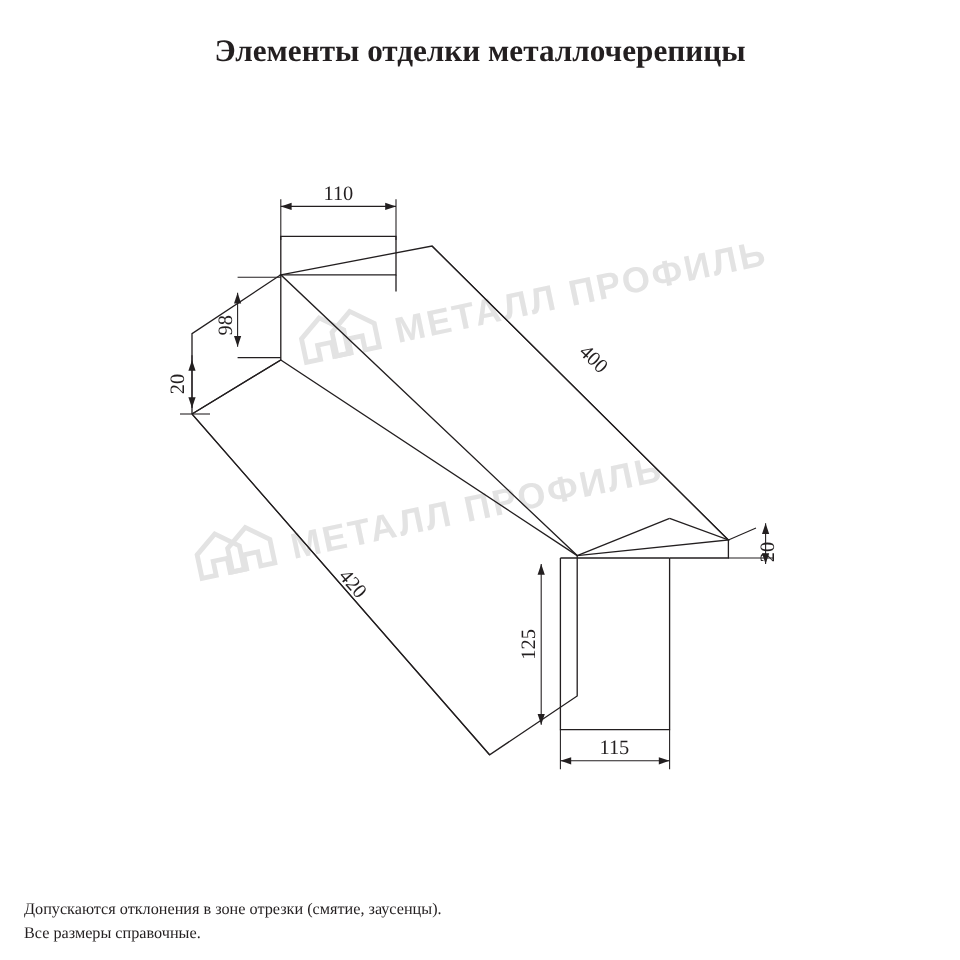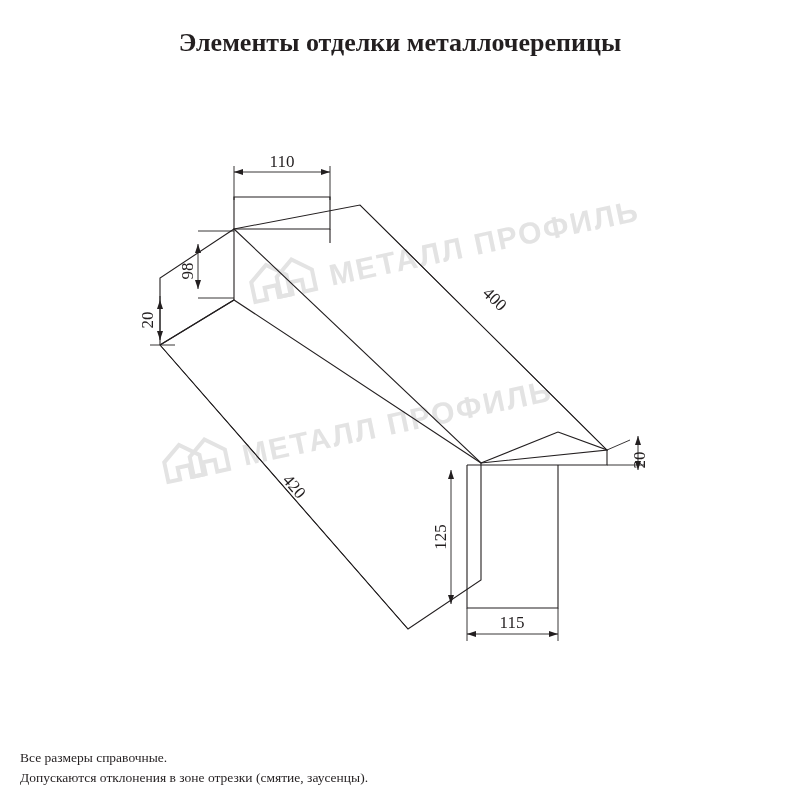--- a/index.html
+++ b/index.html
@@ -182,17 +182,17 @@
       <path d="M467,634 l9,-3 l0,6 Z" fill="#231f20" stroke="none"></path>
       <path d="M558,634 l-9,-3 l0,6 Z" fill="#231f20" stroke="none"></path>
       <path d="M467,608 L467,641"></path>
       <path d="M558,608 L558,641"></path>
     </g>
     <text class="dim-label" x="512" y="628" text-anchor="middle">115</text>
 
   </svg>
 
   <div class="footnotes">
+    <div>Допускаются отклонения в зоне отрезки (смятие, заусенцы).</div>
     <div>Все размеры справочные.</div>
-    <div>Допускаются отклонения в зоне отрезки (смятие, заусенцы).</div>
   </div>
 
 </div>
 
 </body></html>

